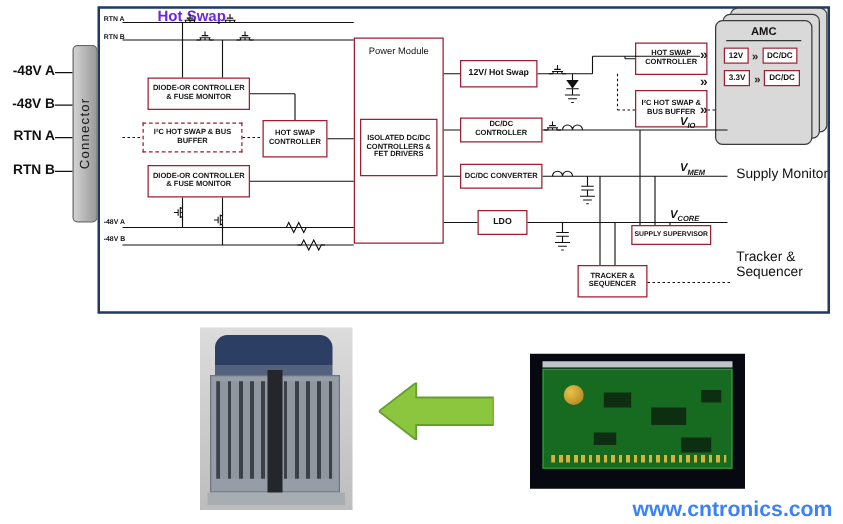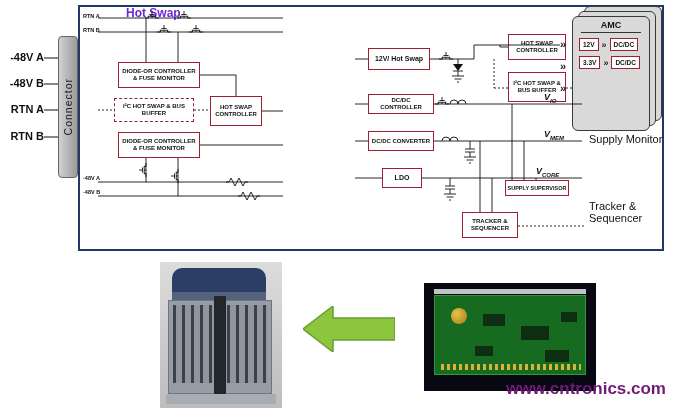--- a/index.html
+++ b/index.html
@@ -18,39 +18,39 @@
   .tinylbl{position:absolute;font-size:5.5px;font-weight:700}
   .hotswap-title{position:absolute;left:126px;top:6px;font-size:12px;font-weight:700;color:#6d28d9}
   .caption{position:absolute;left:94px;top:222px;font-size:13px;font-weight:700;color:#111}
   .connector{position:absolute;left:58px;top:36px;width:20px;height:142px;
              background:linear-gradient(90deg,#d2d2d2,#9a9a9a);border:1px solid #666;
              border-radius:4px;display:flex;align-items:center;justify-content:center;box-sizing:border-box}
   .connector span{writing-mode:vertical-rl;transform:rotate(180deg);font-size:10.5px;
                   letter-spacing:1px;color:#1a1a1a}
   .pm-title{position:absolute;left:0;right:0;top:6px;text-align:center;font-size:7.5px;font-weight:400}
   
-  .card{position:absolute;width:78px;height:115px;background:#d9d9d9;
+  .card{position:absolute;width:78px;height:100px;background:#d9d9d9;
         border:1.5px solid #3a3a3a;border-radius:6px;box-sizing:border-box}
   .amc-title{font-size:9px;font-weight:700;text-align:center;margin:3px 8px 0;
              padding-bottom:2px;border-bottom:1px solid #333}
   .amc-row{display:flex;align-items:center;gap:3px;margin:5px 4px 0 6px}
   .amc-box{border:1px solid #9E1F32;font-size:6.5px;font-weight:700;
            padding:2px 3px;background:#fff;white-space:nowrap}
   .chev{position:absolute;font-weight:700;font-size:11px;color:#222;line-height:1}
   .chev-in{font-weight:700;font-size:9px;color:#222}
   .vr{position:absolute;font-size:9px;font-style:italic;font-weight:700}
   .vr sub{font-size:6px}
   .annot{position:absolute;font-size:11px;color:#111}
   
   .photo1{position:absolute;left:160px;top:262px;width:122px;height:146px;
           background:linear-gradient(#dcdcdc,#bdbdbd);overflow:hidden}
   .photo2{position:absolute;left:424px;top:283px;width:172px;height:108px;
           background:#070812;overflow:hidden}
-  .watermark{position:absolute;left:458px;top:379px;width:208px;text-align:right;
-             font-size:17px;font-weight:700;color:#701a75}
+  .watermark{position:absolute;left:458px;top:398px;width:208px;text-align:right;
+             font-size:17px;font-weight:700;color:#3b82f6}
   svg{display:block}
   .wires{position:absolute;left:0;top:0;pointer-events:none}
 </style>
 </head>
 <body>
 
 <div class="stage">
 
   <div class="frame"></div>
 
@@ -68,20 +68,24 @@
   <div class="tinylbl" style="left:83px;top:13px">RTN A</div>
   <div class="tinylbl" style="left:83px;top:27px">RTN B</div>
   <div class="tinylbl" style="left:83px;top:175px">-48V A</div>
   <div class="tinylbl" style="left:83px;top:189px">-48V B</div>
 
   <div class="blk" style="left:118px;top:62px;width:82px;height:26px">DIODE-OR CONTROLLER &amp; FUSE MONITOR</div>
   <div class="blk dashed" style="left:114px;top:98px;width:80px;height:24px">I²C HOT SWAP &amp; BUS BUFFER</div>
   <div class="blk" style="left:118px;top:132px;width:82px;height:26px">DIODE-OR CONTROLLER &amp; FUSE MONITOR</div>
   <div class="blk" style="left:210px;top:96px;width:52px;height:30px">HOT SWAP CONTROLLER</div>
 
+  <div class="blk" style="left:283px;top:30px;width:72px;height:165px;align-items:flex-start">
+    <div class="pm-title">Power Module</div>
+    <div class="blk" style="left:4px;top:64px;width:62px;height:46px">ISOLATED DC/DC CONTROLLERS &amp; FET DRIVERS</div>
+  </div>
 
   <div class="blk" style="left:368px;top:48px;width:62px;height:22px;font-size:7px">12V/ Hot Swap</div>
   <div class="blk" style="left:368px;top:94px;width:66px;height:20px">DC/DC CONTROLLER</div>
   <div class="blk" style="left:368px;top:131px;width:66px;height:20px">DC/DC CONVERTER</div>
   <div class="blk" style="left:382px;top:168px;width:40px;height:20px;font-size:7px">LDO</div>
 
   <div class="blk" style="left:508px;top:34px;width:58px;height:26px">HOT SWAP CONTROLLER</div>
   <div class="blk" style="left:508px;top:72px;width:58px;height:30px">I²C HOT SWAP &amp; BUS BUFFER</div>
   <div class="blk" style="left:505px;top:180px;width:64px;height:16px;font-size:5.5px">SUPPLY SUPERVISOR</div>
   <div class="blk" style="left:462px;top:212px;width:56px;height:26px">TRACKER &amp; SEQUENCER</div>

